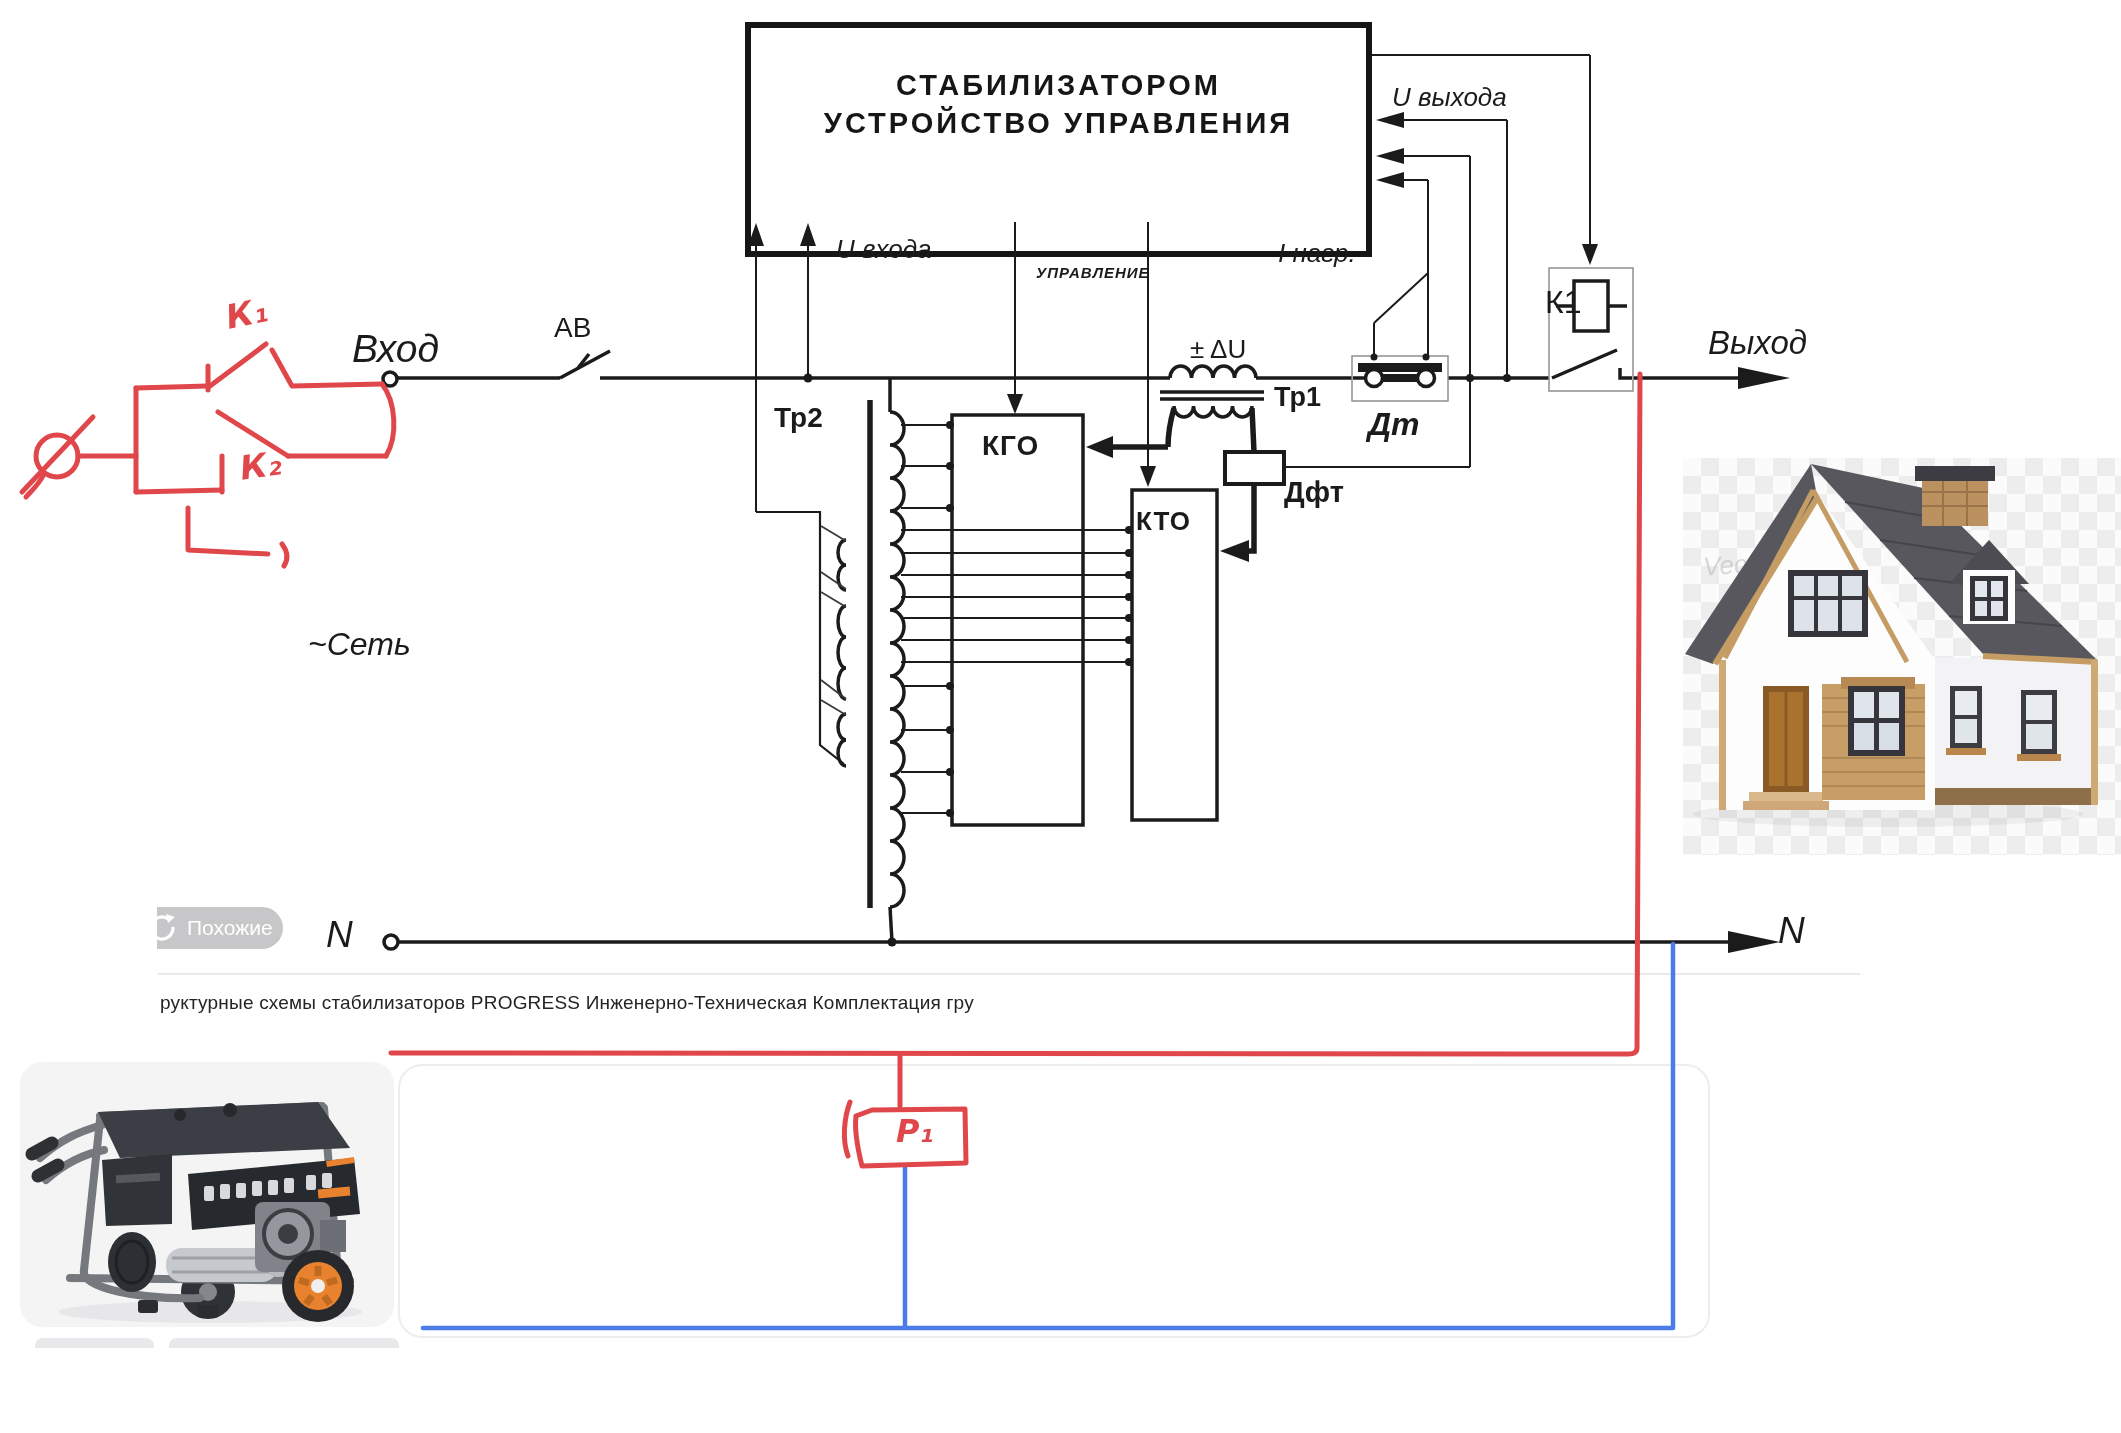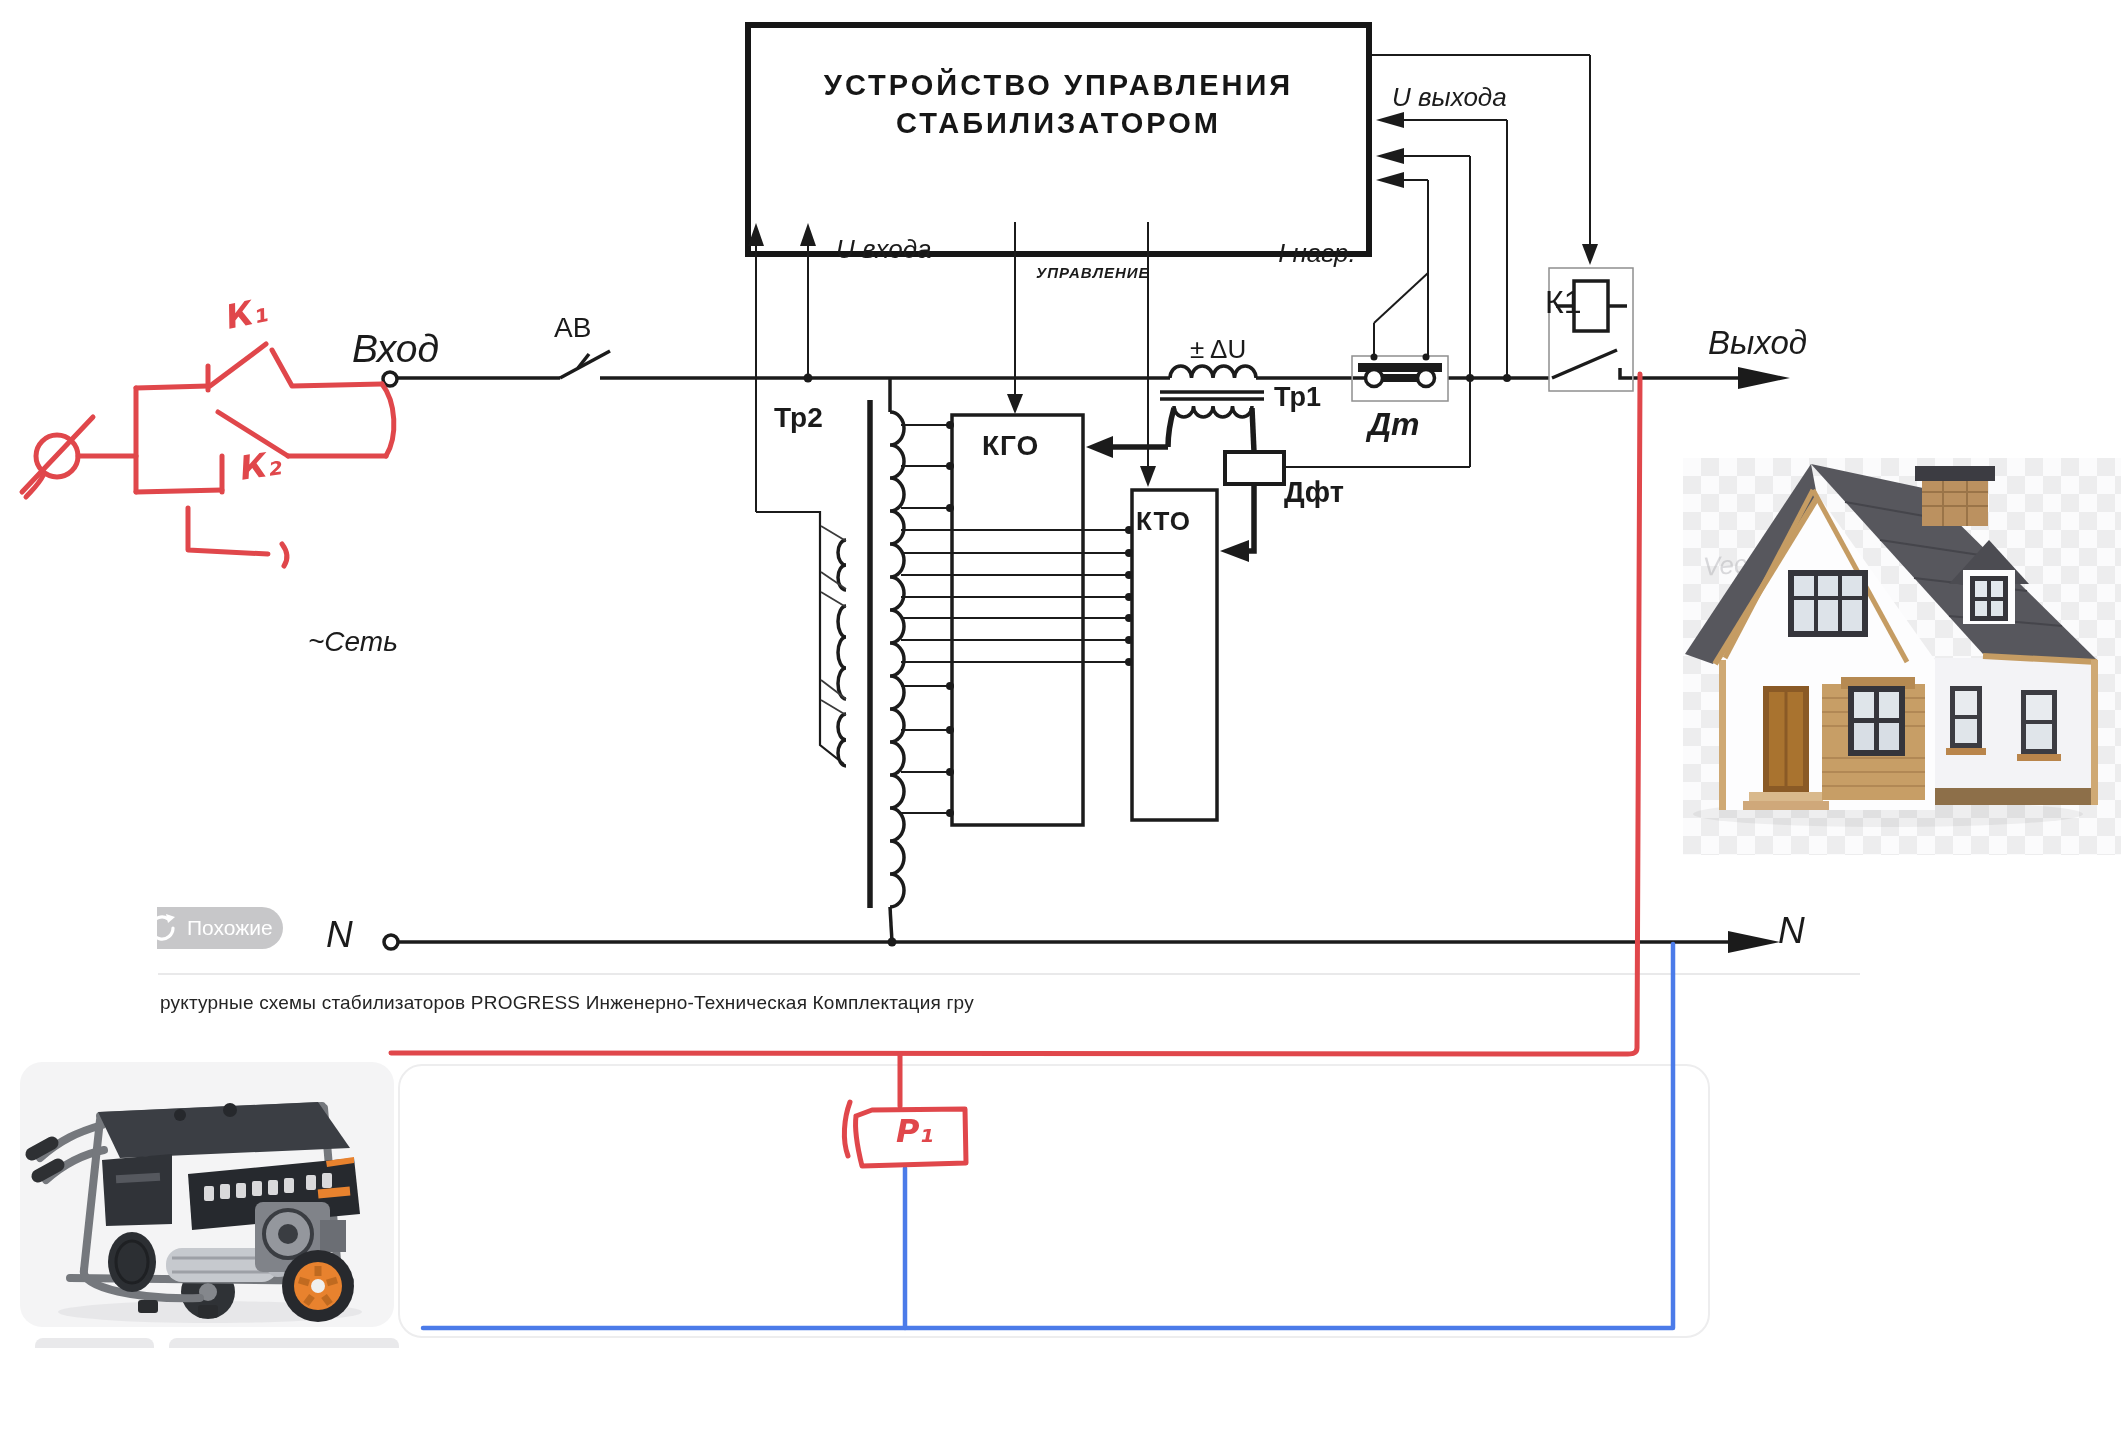--- a/index.html
+++ b/index.html
@@ -192,22 +192,22 @@
       <rect x="263" y="290" width="40" height="7" fill="#b9854b"></rect>
       <rect x="338" y="232" width="36" height="64" fill="#3c3c42"></rect>
       <rect x="343" y="237" width="26" height="25" fill="#e8ebef"></rect>
         <rect x="343" y="266" width="26" height="25" fill="#e0e5ea"></rect>
       <rect x="334" y="296" width="44" height="7" fill="#b9854b"></rect>
       <rect x="408" y="202" width="7" height="145" fill="#cfa974"></rect>
     </svg>
   </div>
 
   <div class="control-box">
+    <div>СТАБИЛИЗАТОРОМ</div>
     <div>УСТРОЙСТВО  УПРАВЛЕНИЯ</div>
-    <div>СТАБИЛИЗАТОРОМ</div>
   </div>
 
   <svg class="schem" width="2121" height="1433" viewBox="0 0 2121 1433">
 
     <g>
       <circle cx="390" cy="379" r="7" fill="#fff" stroke="var(--line-black)" stroke-width="3.5"></circle>
       <line class="ln" x1="397" y1="378" x2="560" y2="378"></line>
       <line class="ln" x1="600" y1="378" x2="1170" y2="378"></line>
       <line class="ln" x1="1256" y1="378" x2="1366" y2="378"></line>
       <line class="ln" x1="1434" y1="378" x2="1550" y2="378"></line>
@@ -398,21 +398,21 @@
       <g>
         <path class="red" d="M856,1116 C854,1132 858,1150 862,1166 L966,1163 L965,1109 L872,1110 L856,1116"></path>
         <path class="red" d="M850,1102 C844,1118 842,1140 848,1156"></path>
       </g>
     </g>
   </svg>
 
   <span class="lbl it" style="left:352px;top:327px;font-size:39px;">Вход</span>
   <span class="lbl" style="left:554px;top:312px;font-size:28px;">АВ</span>
   <span class="lbl it" style="left:1708px;top:324px;font-size:33px;">Выход</span>
-  <span class="lbl it" style="left:308px;top:626px;font-size:28px;">~Сеть</span>
+  <span class="lbl it" style="left:308px;top:626px;font-size:32px;">~Сеть</span>
   <span class="lbl it" style="left:836px;top:234px;font-size:26px;">U входа</span>
   <span class="lbl it" style="left:1392px;top:82px;font-size:26px;">U выхода</span>
   <span class="lbl it b" style="left:1036px;top:264px;font-size:15px;letter-spacing:1px;">УПРАВЛЕНИЕ</span>
   <span class="lbl it" style="left:1278px;top:238px;font-size:26px;">I нагр.</span>
   <span class="lbl" style="left:1190px;top:334px;font-size:26px;">± ΔU</span>
   <span class="lbl" style="left:1274px;top:382px;font-size:27px;font-weight:600;">Тр1</span>
   <span class="lbl b" style="left:774px;top:402px;font-size:28px;">Тр2</span>
   <span class="lbl it b" style="left:1368px;top:406px;font-size:32px;">Дт</span>
   <span class="lbl b" style="left:1284px;top:476px;font-size:29px;">Дфт</span>
   <span class="lbl b" style="left:982px;top:430px;font-size:28px;letter-spacing:1px;">КГО</span>

